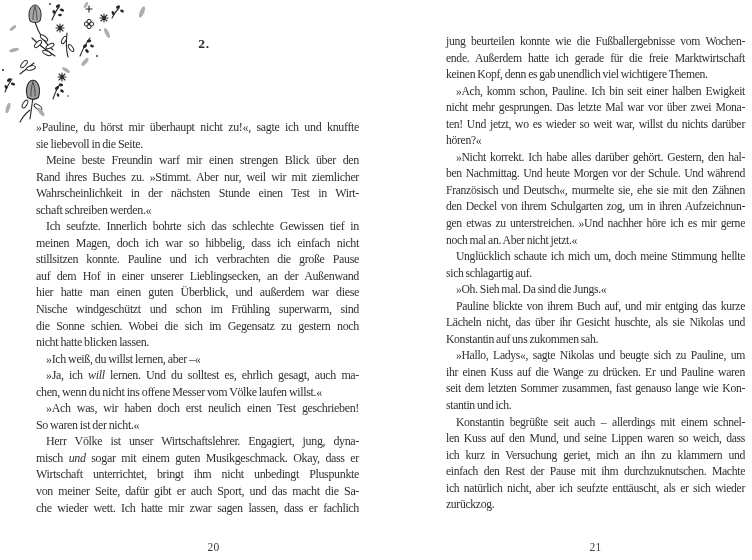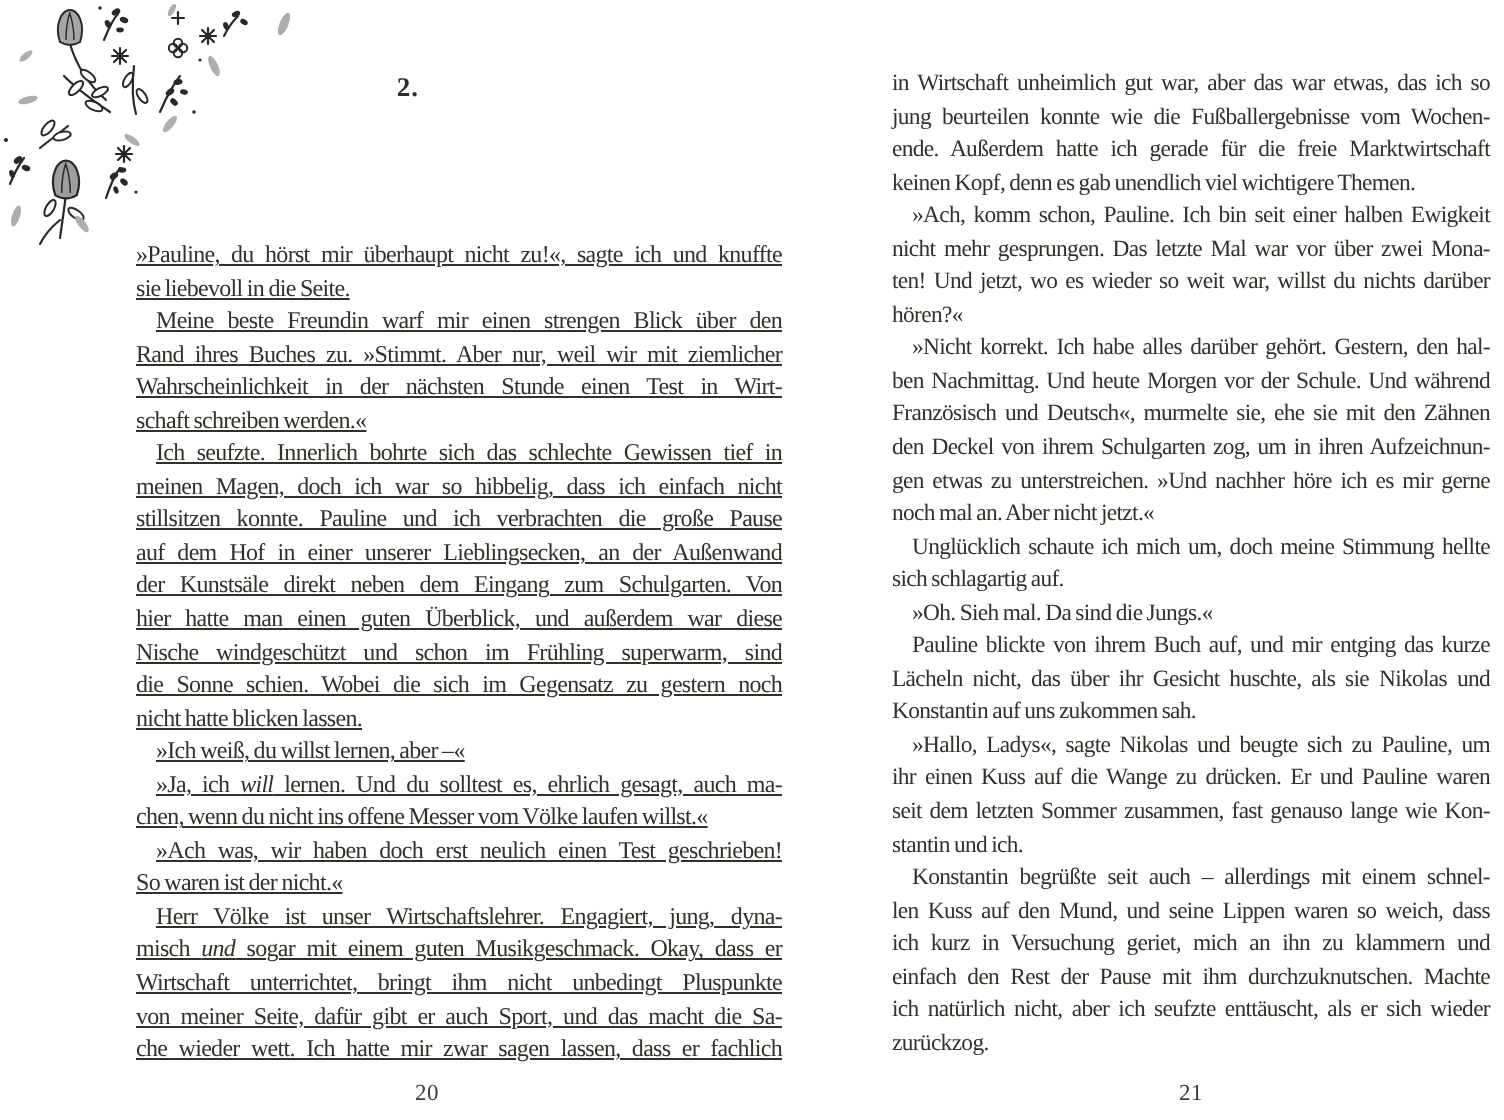--- a/index.html
+++ b/index.html
@@ -12,21 +12,21 @@
 
   .florals { position:absolute; left:0; top:0; width:150px; height:135px; }
 
   .chapter-number {
     position:absolute; left:149px; top:36px; width:110px;
     text-align:center; font-size:13.5px; font-weight:700;
     letter-spacing:0.6px; color:#2e2b28;
   }
 
   .text-block { position:absolute; }
-  .text-left  { left:68px;  top:119px; width:323px; font-size:12px;   letter-spacing:-0.35px; word-spacing:-0.5px;text-decoration:underline; }
+  .text-left  { left:36px;  top:119px; width:323px; font-size:12px;   letter-spacing:-0.35px; word-spacing:-0.5px; }
   .text-right { left:446px; top:34px;  width:299px; font-size:11.7px; letter-spacing:-0.33px; word-spacing:-0.5px; }
 
   .line {
     height:16.55px; line-height:16.55px;
     white-space:nowrap; overflow:visible;
     text-align:justify; text-align-last:justify;
   }
   .line.last   { text-align-last:left; }
   .line.indent { text-indent:10px; }
   .line i      { font-style:italic; }
@@ -144,42 +144,40 @@
         <div class="line">»Pauline, du hörst mir überhaupt nicht zu!«, sagte ich und knuffte</div>
         <div class="line last">sie liebevoll in die Seite.</div>
         <div class="line indent">Meine beste Freundin warf mir einen strengen Blick über den</div>
         <div class="line">Rand ihres Buches zu. »Stimmt. Aber nur, weil wir mit ziemlicher</div>
         <div class="line">Wahrscheinlichkeit in der nächsten Stunde einen Test in Wirt-</div>
         <div class="line last">schaft schreiben werden.«</div>
         <div class="line indent">Ich seufzte. Innerlich bohrte sich das schlechte Gewissen tief in</div>
         <div class="line">meinen Magen, doch ich war so hibbelig, dass ich einfach nicht</div>
         <div class="line">stillsitzen konnte. Pauline und ich verbrachten die große Pause</div>
         <div class="line">auf dem Hof in einer unserer Lieblingsecken, an der Außenwand</div>
-        <div class="line">der Kunstsäle direkt neben dem Eingang zum Schulgarten. Von</div>
         <div class="line">hier hatte man einen guten Überblick, und außerdem war diese</div>
         <div class="line">Nische windgeschützt und schon im Frühling superwarm, sind</div>
         <div class="line">die Sonne schien. Wobei die sich im Gegensatz zu gestern noch</div>
         <div class="line last">nicht hatte blicken lassen.</div>
         <div class="line indent last">»Ich weiß, du willst lernen, aber –«</div>
         <div class="line indent">»Ja, ich <i>will</i> lernen. Und du solltest es, ehrlich gesagt, auch ma-</div>
         <div class="line last">chen, wenn du nicht ins offene Messer vom Völke laufen willst.«</div>
         <div class="line indent">»Ach was, wir haben doch erst neulich einen Test geschrieben!</div>
         <div class="line last">So waren ist der nicht.«</div>
         <div class="line indent">Herr Völke ist unser Wirtschaftslehrer. Engagiert, jung, dyna-</div>
         <div class="line">misch <i>und</i> sogar mit einem guten Musikgeschmack. Okay, dass er</div>
         <div class="line">Wirtschaft unterrichtet, bringt ihm nicht unbedingt Pluspunkte</div>
         <div class="line">von meiner Seite, dafür gibt er auch Sport, und das macht die Sa-</div>
         <div class="line">che wieder wett. Ich hatte mir zwar sagen lassen, dass er fachlich</div>
       </div>
     <div class="page-number pn-left">20</div>
   </div>
 
   <div>
     <div class="text-block text-right">
-        <div class="line">in Wirtschaft unheimlich gut war, aber das war etwas, das ich so</div>
         <div class="line">jung beurteilen konnte wie die Fußballergebnisse vom Wochen-</div>
         <div class="line">ende. Außerdem hatte ich gerade für die freie Marktwirtschaft</div>
         <div class="line last">keinen Kopf, denn es gab unendlich viel wichtigere Themen.</div>
         <div class="line indent">»Ach, komm schon, Pauline. Ich bin seit einer halben Ewigkeit</div>
         <div class="line">nicht mehr gesprungen. Das letzte Mal war vor über zwei Mona-</div>
         <div class="line">ten! Und jetzt, wo es wieder so weit war, willst du nichts darüber</div>
         <div class="line last">hören?«</div>
         <div class="line indent">»Nicht korrekt. Ich habe alles darüber gehört. Gestern, den hal-</div>
         <div class="line">ben Nachmittag. Und heute Morgen vor der Schule. Und während</div>
         <div class="line">Französisch und Deutsch«, murmelte sie, ehe sie mit den Zähnen</div>

